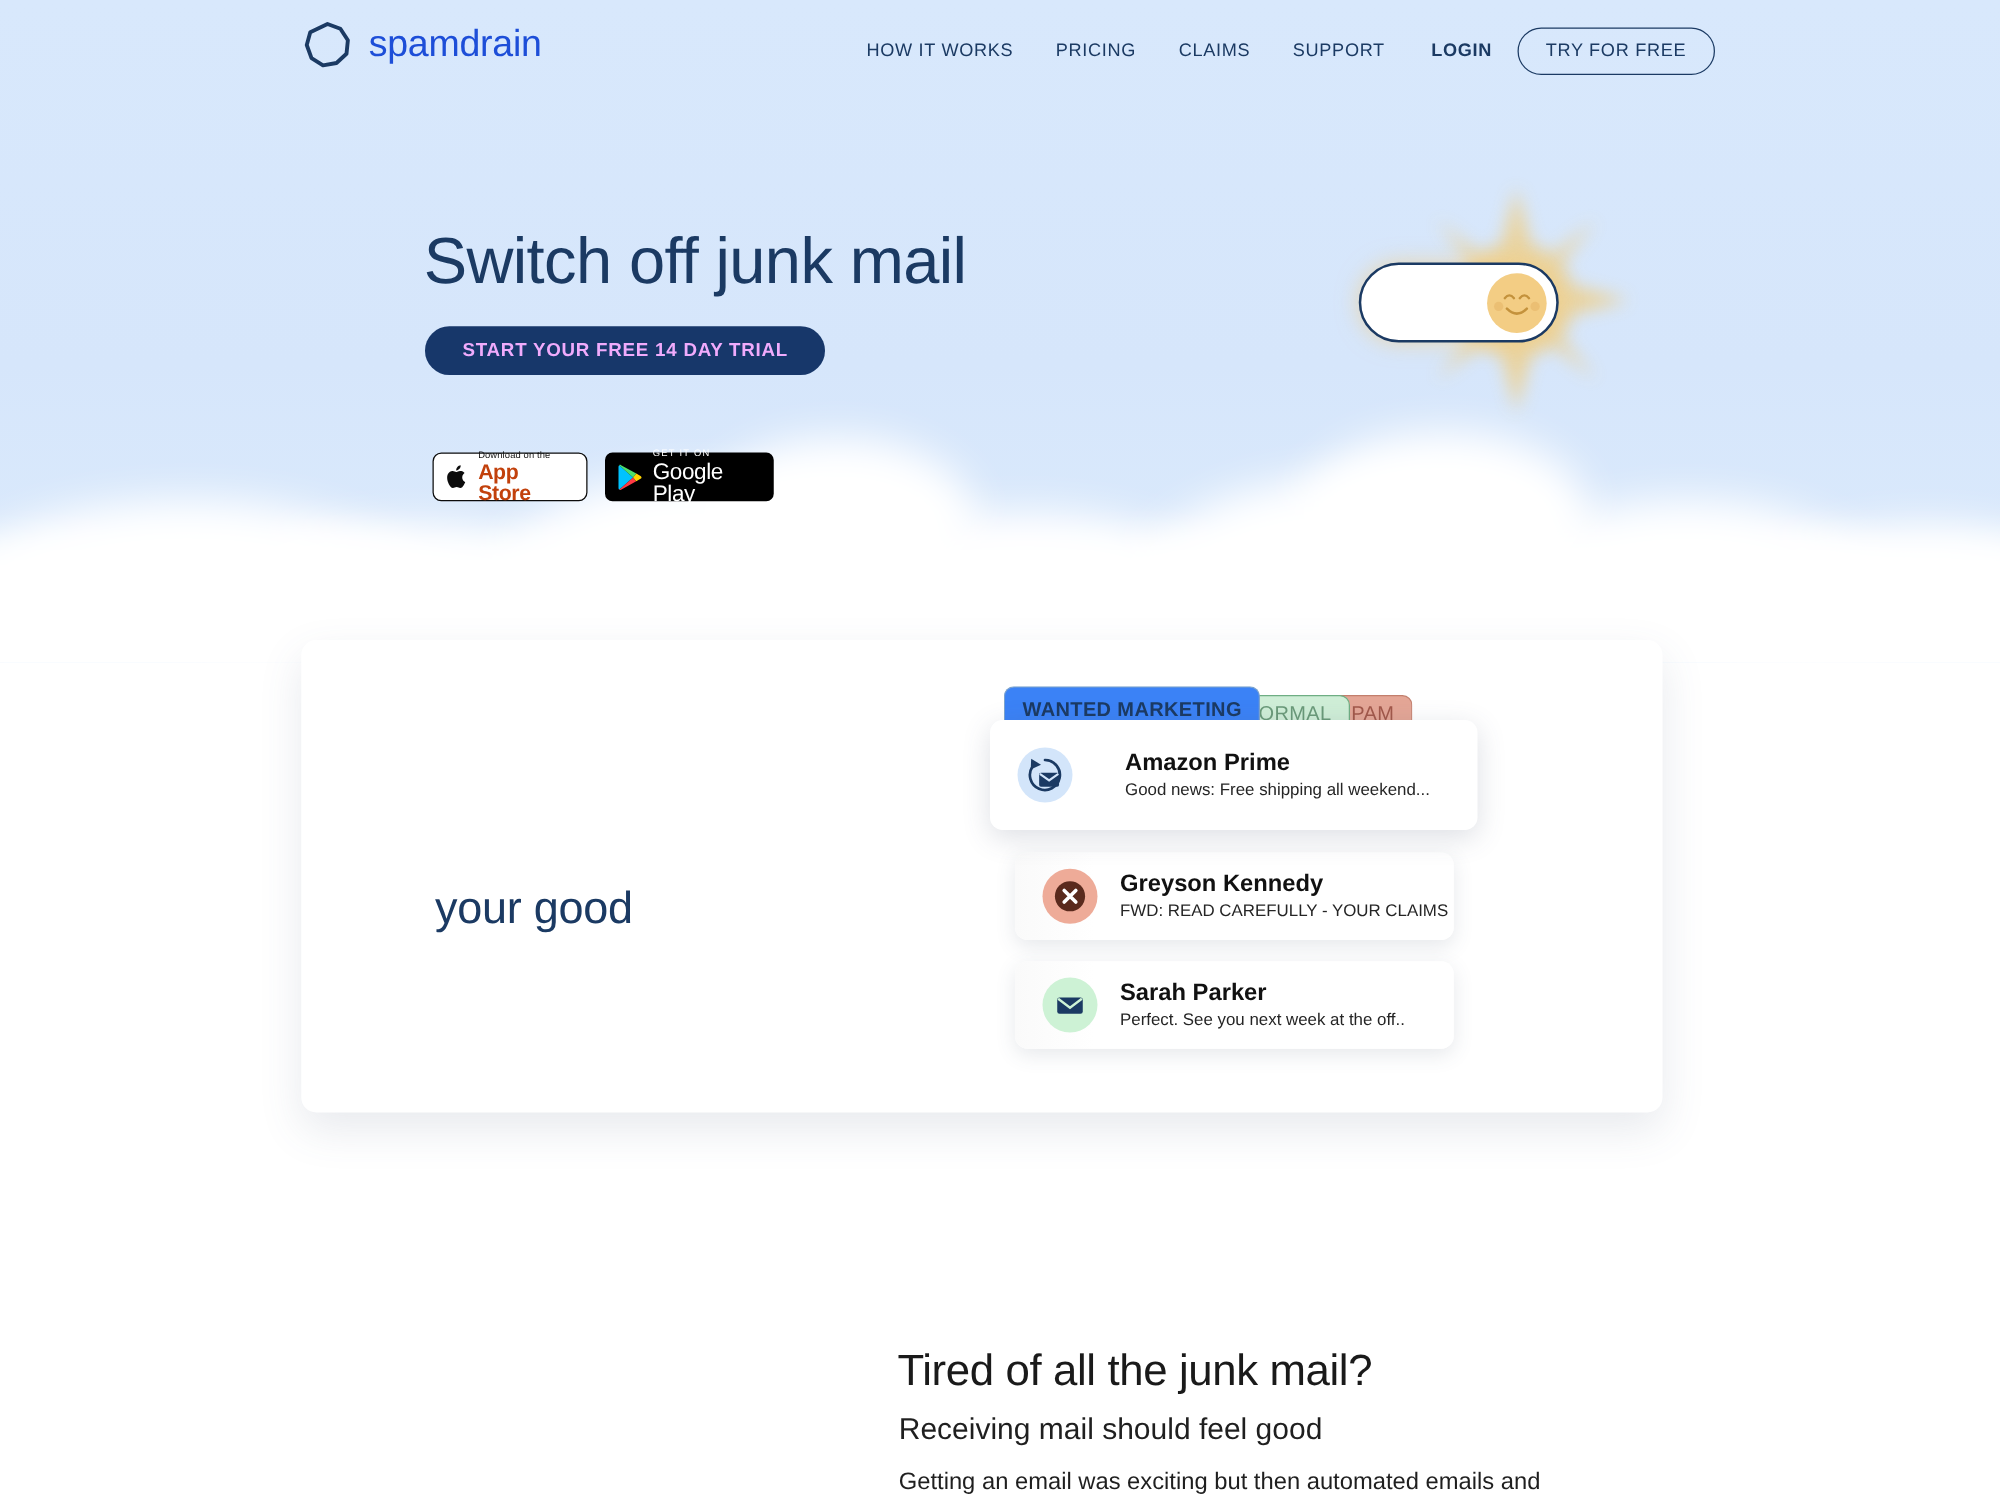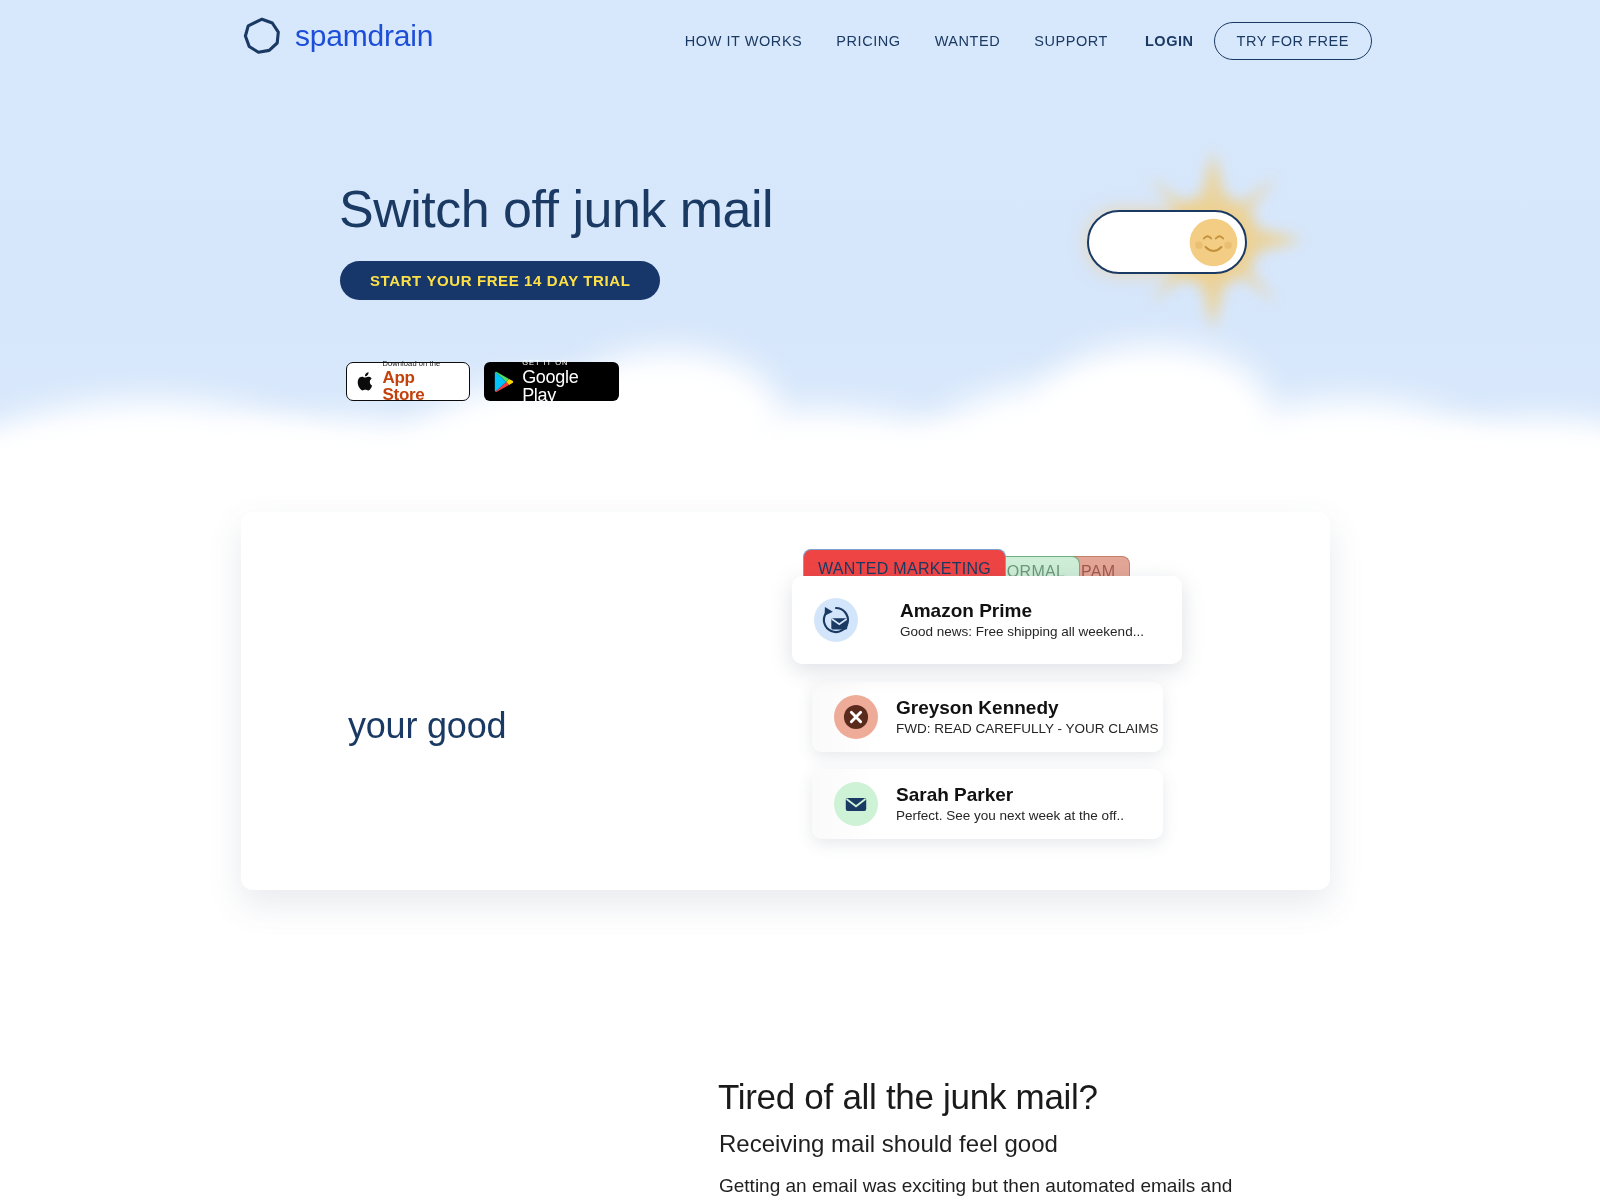--- a/index.html
+++ b/index.html
@@ -77,21 +77,21 @@
 
   
   .hero-inner { position: absolute; left: 0; top: 0; width: 1600px; height: 530px; z-index: 20; }
   .hero-title {
     position: absolute; left: 339px; top: 179px;
     font-size: 52px; color: #1b3a63; font-weight: normal;
     letter-spacing: -0.5px;
   }
   .hero-cta {
     position: absolute; left: 340px; top: 261px;
-    background: #17376a; color: #fde047;
+    background: #17376a; color: #f0abfc;
     border: none; border-radius: 24px;
     padding: 4px 30px; height: 39px;
     font-size: 15px; font-weight: bold; letter-spacing: 0.6px;
     cursor: pointer; font-family: "Liberation Sans", sans-serif;
   }
   .store-badges {
     position: absolute; left: 346px; top: 362px;
     display: flex; gap: 14px; align-items: center;
   }
   .badge-appstore {
@@ -147,22 +147,22 @@
   .tab {
     position: absolute; top: 0;
     height: 36px; display: flex; align-items: center;
     font-size: 16px; letter-spacing: 0.3px;
     border-radius: 8px 8px 0 0;
     padding: 0 14px;
     cursor: pointer; white-space: nowrap;
   }
   .tab-wanted {
     left: 0; z-index: 3;
-    background: #ef4444; border: 1.5px solid #7ba3ce; border-bottom: none;
-    color: #1b3a63; font-weight: normal;
+    background: #3b82f6; border: 1.5px solid #7ba3ce; border-bottom: none;
+    color: #1b3a63; font-weight: bold;
     height: 38px;
   }
   .tab-normal {
     left: 177px; z-index: 2; top: 7px; height: 31px;
     background: #cfeed7; border: 1.5px solid #6fae84; border-bottom: none;
     color: #6a9a79;
   }
   .tab-spam {
     left: 252px; z-index: 1; top: 7px; height: 31px;
     background: #e4a696; border: 1.5px solid #c27f6d; border-bottom: none;
@@ -249,21 +249,21 @@
   <div class="logo">
     <svg class="logo-mark" viewBox="0 0 40 40">
       <path d="M20 3.2 L30.3 7.0 L36.3 16.2 L35.2 27.0 L27.2 34.4 L16.4 36.3 L7.2 30.5 L3.4 20.0 L6.2 9.8 Z" fill="none" stroke="#1b3a63" stroke-width="3.1" stroke-linejoin="round"></path>
     </svg>
     <span class="logo-text">spamdrain</span>
   </div>
 
   <div class="nav-links">
     <a class="nav-link" href="#">HOW IT WORKS</a>
     <a class="nav-link" href="#">PRICING</a>
-    <a class="nav-link" href="#">WANTED</a>
+    <a class="nav-link" href="#">CLAIMS</a>
     <a class="nav-link" href="#">SUPPORT</a>
     <a class="nav-link bold" href="#">LOGIN</a>
     <button class="try-btn">TRY FOR FREE</button>
   </div>
 </nav>
 
 <div class="hero-inner">
   <h1 class="hero-title">Switch off junk mail</h1>
   <button class="hero-cta">START YOUR FREE 14 DAY TRIAL</button>
 

